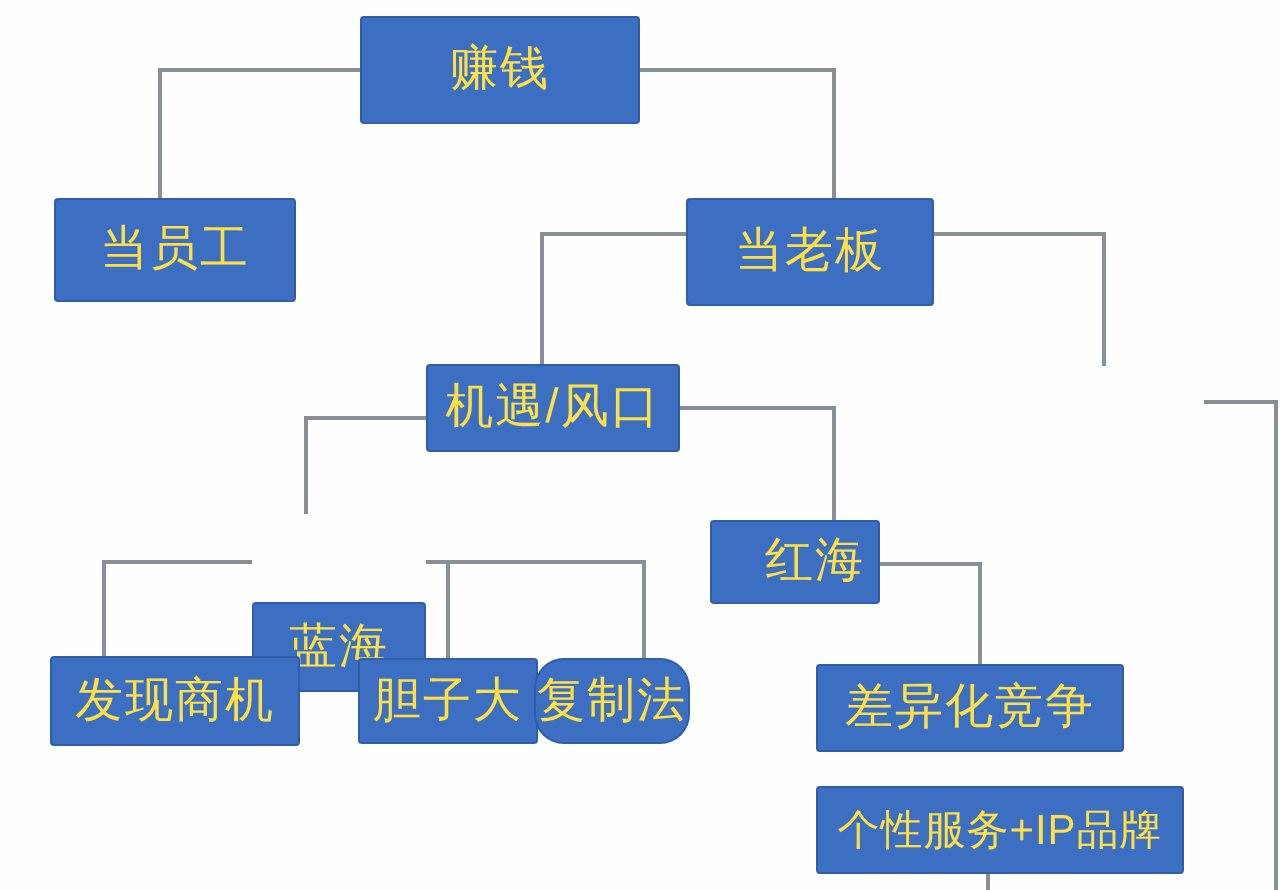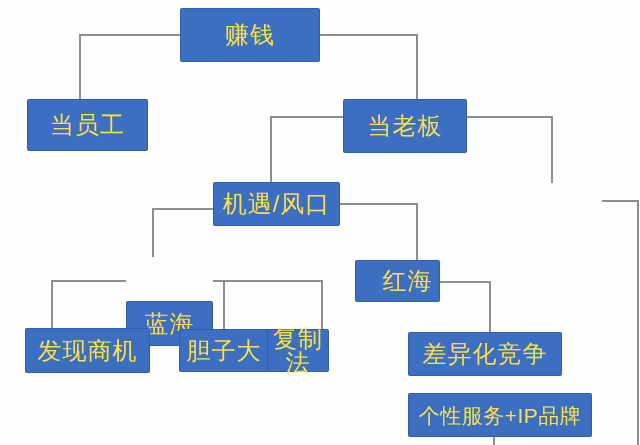--- a/index.html
+++ b/index.html
@@ -29,21 +29,21 @@
   
   #n-make-money        {left:180px; top:8px;   width:140px; height:54px;}
   #n-employee          {left:27px;  top:99px;  width:121px; height:52px;}
   #n-boss              {left:343px; top:99px;  width:124px; height:54px;}
   #n-opportunity       {left:213px; top:182px; width:127px; height:44px;}
   #n-profit-model      {left:463px; top:183px; width:139px; height:43px;}
   #n-blue-ocean        {left:126px; top:257px; width:87px;  height:45px;margin-top:44px;}
   #n-red-ocean         {left:355px; top:260px; width:85px;  height:42px;padding-left:20px;}
   #n-find-opportunity  {left:25px;  top:328px; width:125px; height:45px;}
   #n-boldness          {left:179px; top:329px; width:90px;  height:43px;}
-  #n-copy-method       {left:267px; top:329px; width:62px;  height:43px;}
+  #n-copy-method       {left:267px; top:329px; width:78px;  height:43px;border-radius:15px;}
   #n-differentiation   {left:408px; top:332px; width:154px; height:44px;}
   #n-personal-service  {left:408px; top:393px; width:184px; height:44px;}
 </style>
 </head>
 <body>
 
 <div class="stage">
 
   <div class="hl" style="left:79px;top:34px;width:102px;"></div>
   <div class="vl" style="left:79px;top:34px;height:65px;"></div>

